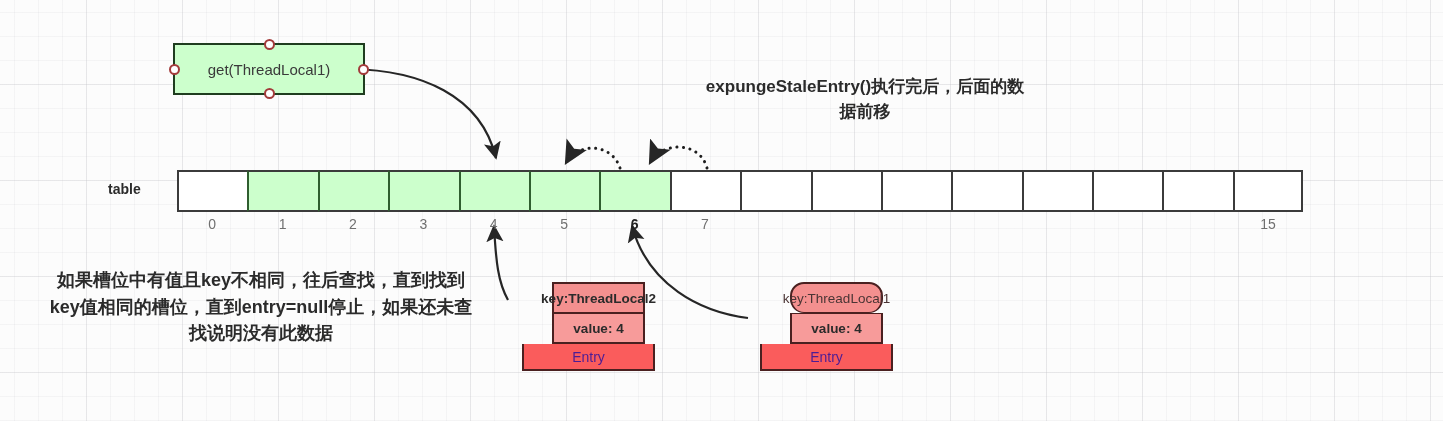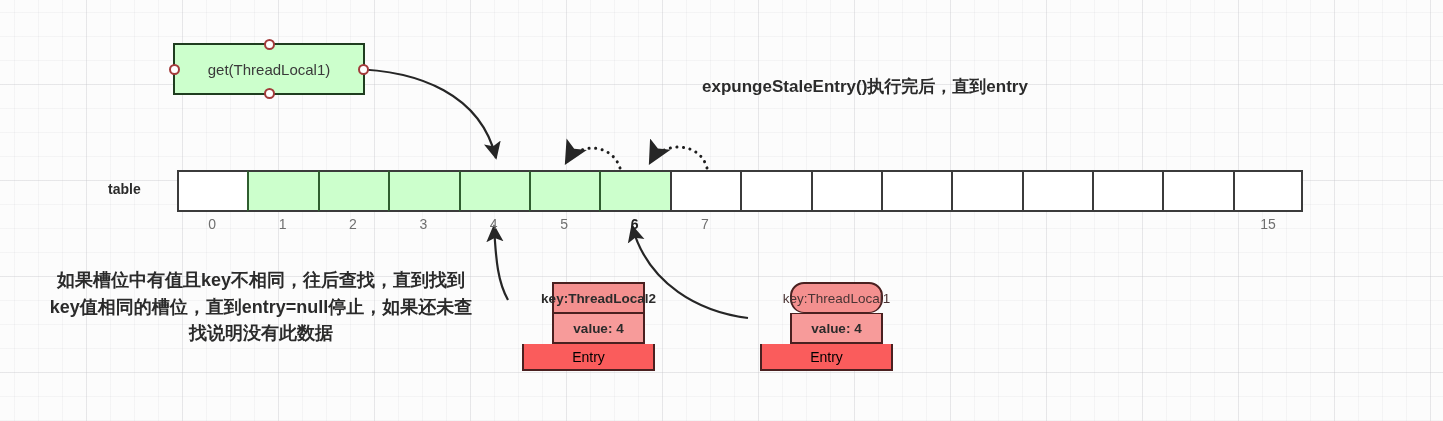--- a/index.html
+++ b/index.html
@@ -181,21 +181,21 @@
     width: 133px;
     height: 27px;
     box-sizing: border-box;
     background: #fa5c5c;
     border: 2px solid #4a2020;
     border-top-width: 0;
     display: flex;
     align-items: center;
     justify-content: center;
     font-size: 14px;
-    color: #000000;
+    color: #4c1d95;
   }
 </style>
 </head>
 <body>
 
 <div id="canvas">
 
   <svg id="edges" viewBox="0 0 1443 421" width="1443" height="421">
     <defs>
       <marker id="arrow-solid" markerWidth="9" markerHeight="9" refX="7.2" refY="4.5" orient="auto" markerUnits="strokeWidth">
@@ -218,21 +218,21 @@
   </svg>
 
   <div class="get-node">
     <span class="get-node-label">get(ThreadLocal1)</span>
     <span class="handle h-top"></span>
     <span class="handle h-right"></span>
     <span class="handle h-bottom"></span>
     <span class="handle h-left"></span>
   </div>
 
-  <div class="title-note">expungeStaleEntry()执行完后，直到entry</div>
+  <div class="title-note">expungeStaleEntry()执行完后，后面的数据前移</div>
 
   <div class="table-label">table</div>
 
   <div class="table-row" id="table-row">
       <div class="cell" title="0"></div>
       <div class="cell filled" title="1"></div>
       <div class="cell filled" title="2"></div>
       <div class="cell filled" title="3"></div>
       <div class="cell filled" title="4"></div>
       <div class="cell filled" title="5"></div>

